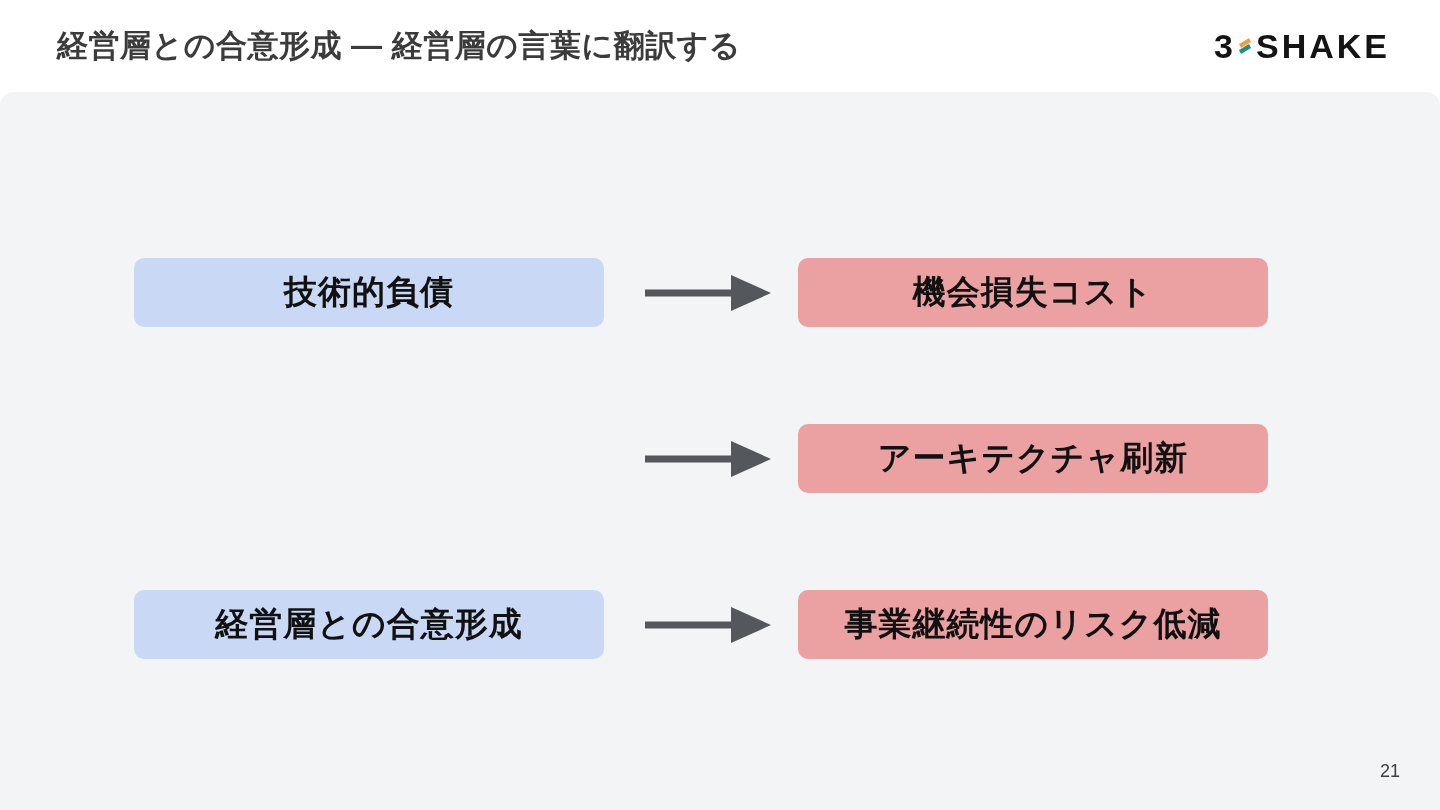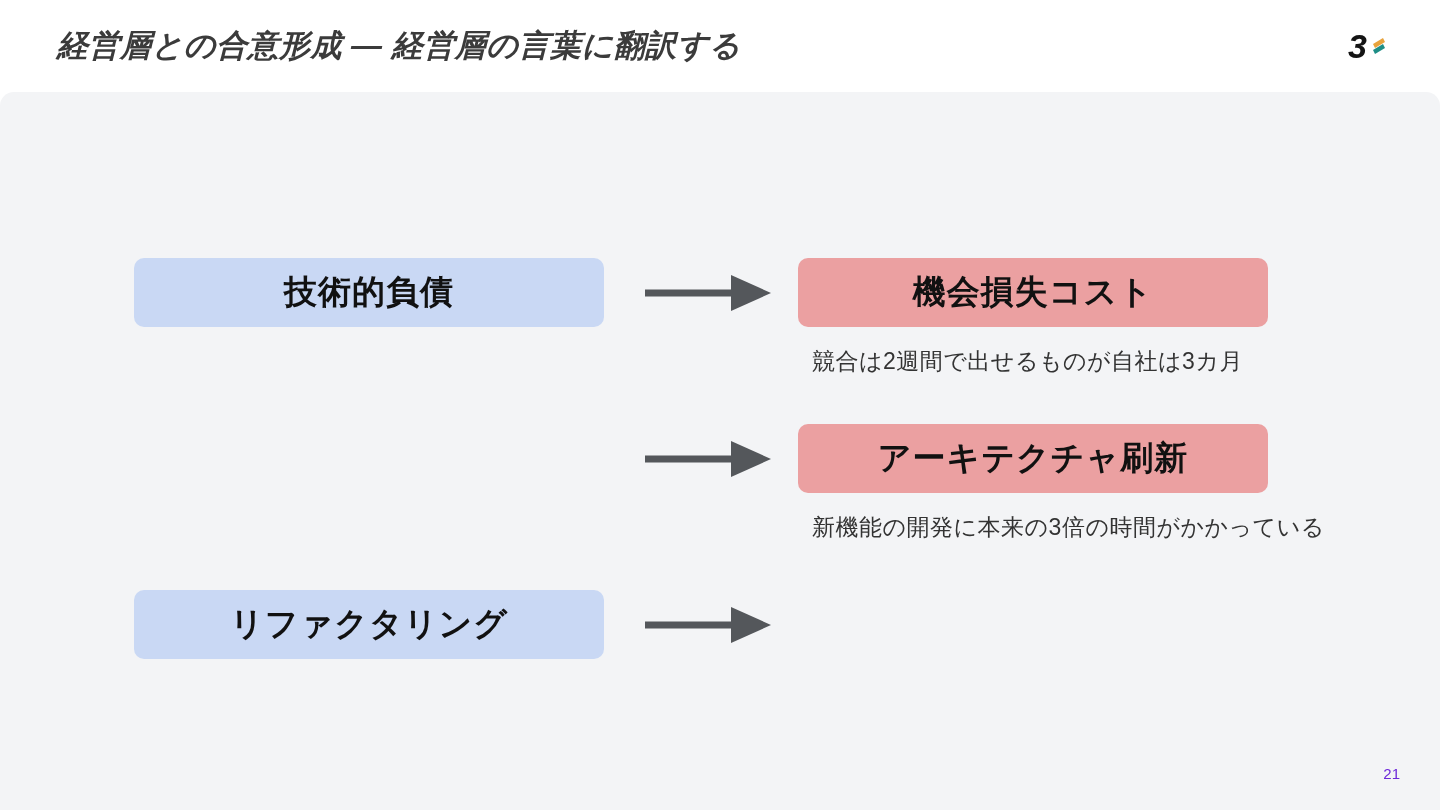--- a/index.html
+++ b/index.html
@@ -19,21 +19,20 @@
   .header {
     position: absolute;
     top: 0; left: 0;
     width: 100%;
     height: 92px;
     background: #ffffff;
     display: flex;
     align-items: center;
     justify-content: space-between;
     padding: 0 50px 0 57px;
-    font-style: italic;
   }
   .title {
     font-size: 31px;
     font-weight: 700;
     color: #3b3b3b;
     letter-spacing: 0.5px;
     white-space: nowrap;
   }
   .logo {
     display: flex;
@@ -99,73 +98,75 @@
     font-size: 23px;
     color: #333333;
     letter-spacing: 0.5px;
     white-space: nowrap;
   }
 
   .page-number {
     position: absolute;
     right: 40px;
     bottom: 28px;
-    font-size: 15px;
-    color: #6d28d9;
+    font-size: 18px;
+    color: #404040;
   }
 </style>
 </head>
 <body>
 
 <div class="slide">
 
   <div class="header">
     <div class="title">経営層との合意形成 — 経営層の言葉に翻訳する</div>
     <div class="logo">
       <span>3</span>
       <svg class="spark" viewBox="0 0 16 24" aria-hidden="true">
         <path d="M2 10 L12 4 L14 8 L4 14 Z" fill="#e8a33d"></path>
         <path d="M2 16 L12 10 L14 14 L4 20 Z" fill="#1e8e86"></path>
       </svg>
+      <span>SHAKE</span>
     </div>
   </div>
 
   <div class="panel">
 
     <div class="row row-0">
       <div class="box source">
         <span>技術的負債</span>
       </div>
       <svg class="arrow" viewBox="0 0 130 40" aria-hidden="true">
         <rect x="2" y="16.5" width="92" height="7" fill="#54575b"></rect>
         <polygon points="88,2 128,20 88,38" fill="#54575b"></polygon>
       </svg>
       <div class="box target">
         <span>機会損失コスト</span>
       </div>
-      <div class="caption">競合は2週間で出せるものが自社は3カ月</div>
     </div>
 
     <div class="row row-1">
       <svg class="arrow" viewBox="0 0 130 40" aria-hidden="true">
         <rect x="2" y="16.5" width="92" height="7" fill="#54575b"></rect>
         <polygon points="88,2 128,20 88,38" fill="#54575b"></polygon>
       </svg>
       <div class="box target">
         <span>アーキテクチャ刷新</span>
       </div>
-      <div class="caption">新機能の開発に本来の3倍の時間がかかっている</div>
     </div>
 
     <div class="row row-2">
       <div class="box source">
-        <span>リファクタリング</span>
+        <span>経営層との合意形成</span>
       </div>
       <svg class="arrow" viewBox="0 0 130 40" aria-hidden="true">
         <rect x="2" y="16.5" width="92" height="7" fill="#54575b"></rect>
         <polygon points="88,2 128,20 88,38" fill="#54575b"></polygon>
       </svg>
+      <div class="box target">
+        <span>事業継続性のリスク低減</span>
+      </div>
     </div>
 
     <div class="page-number">21</div>
   </div>
 
 </div>
 
 </body></html>

